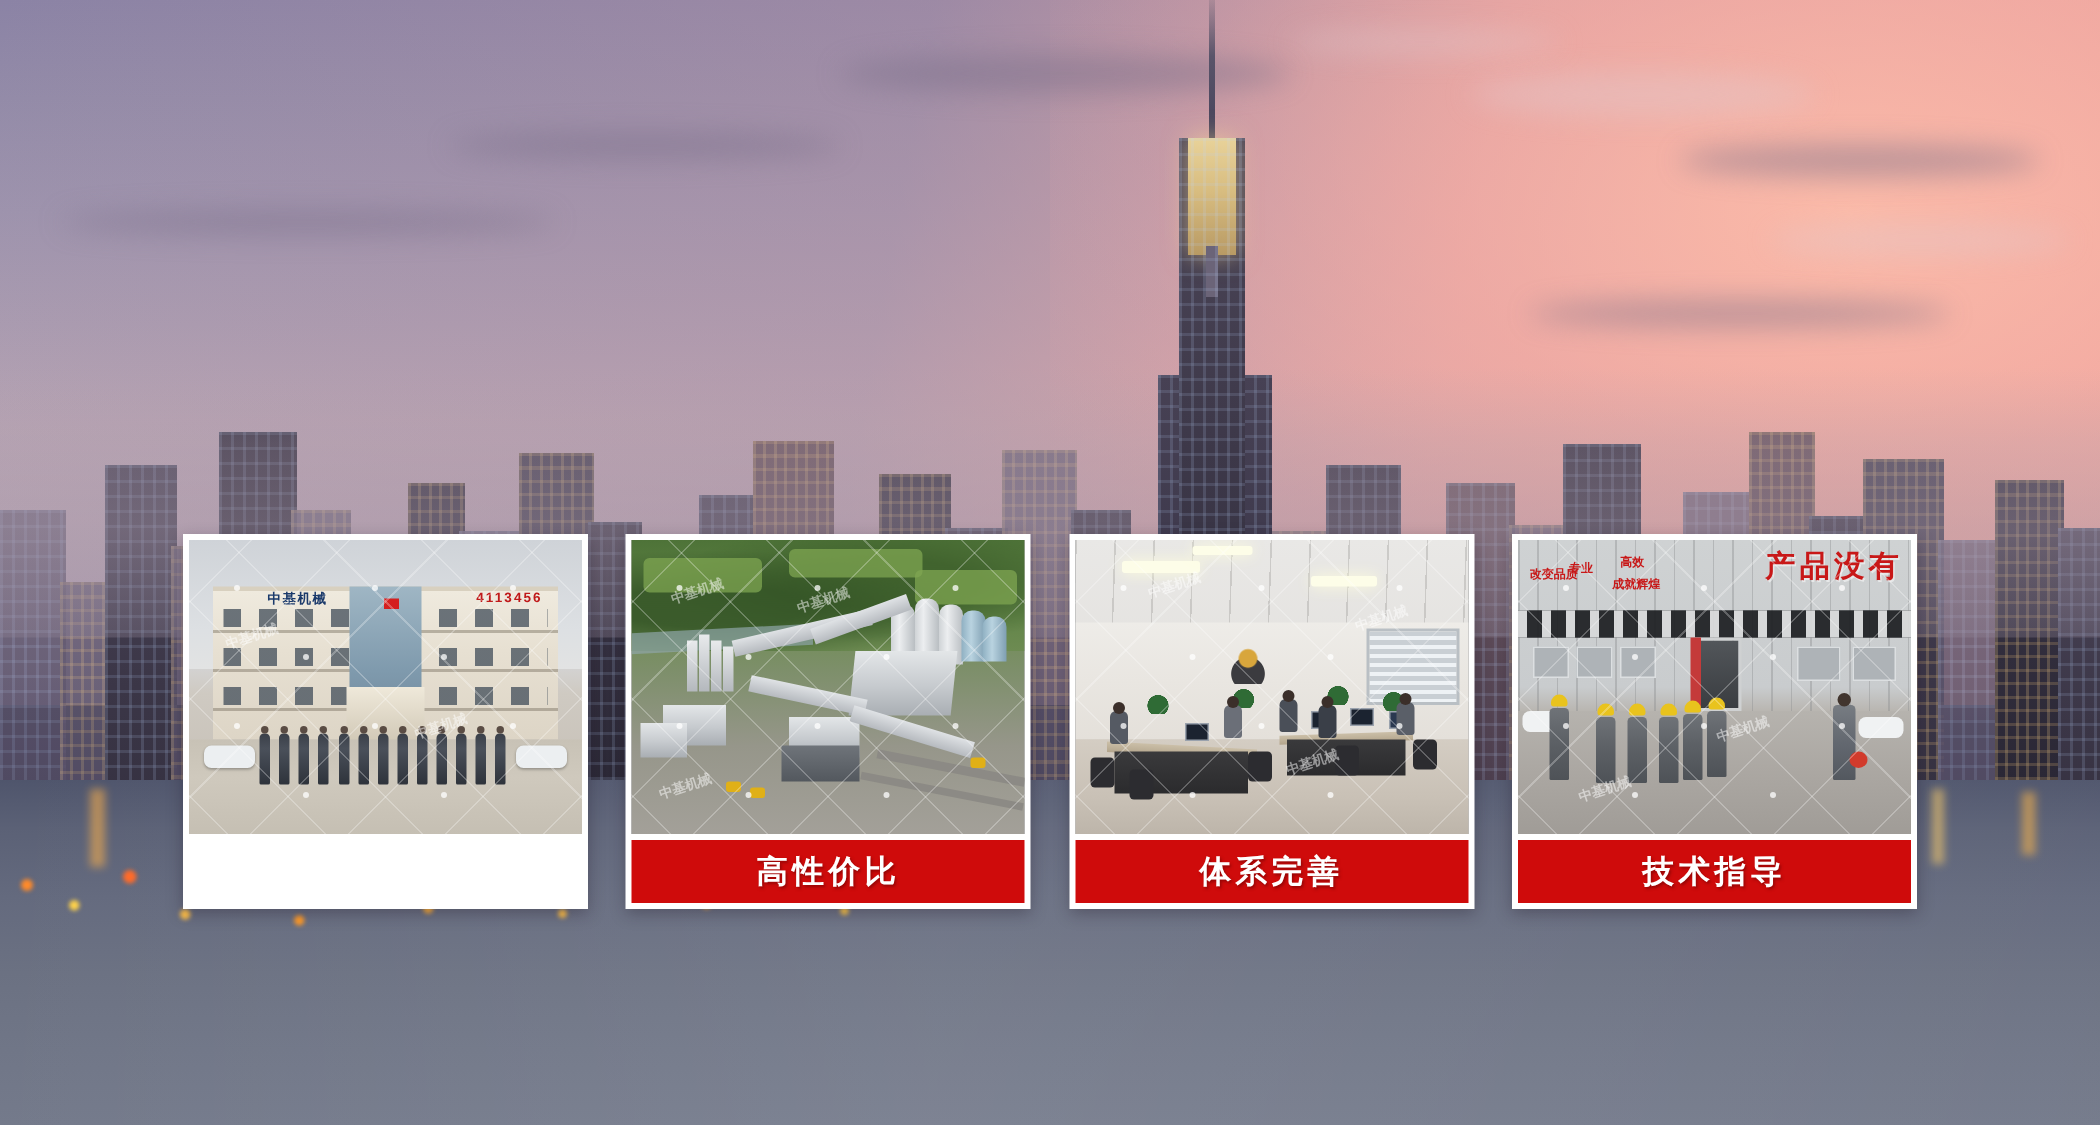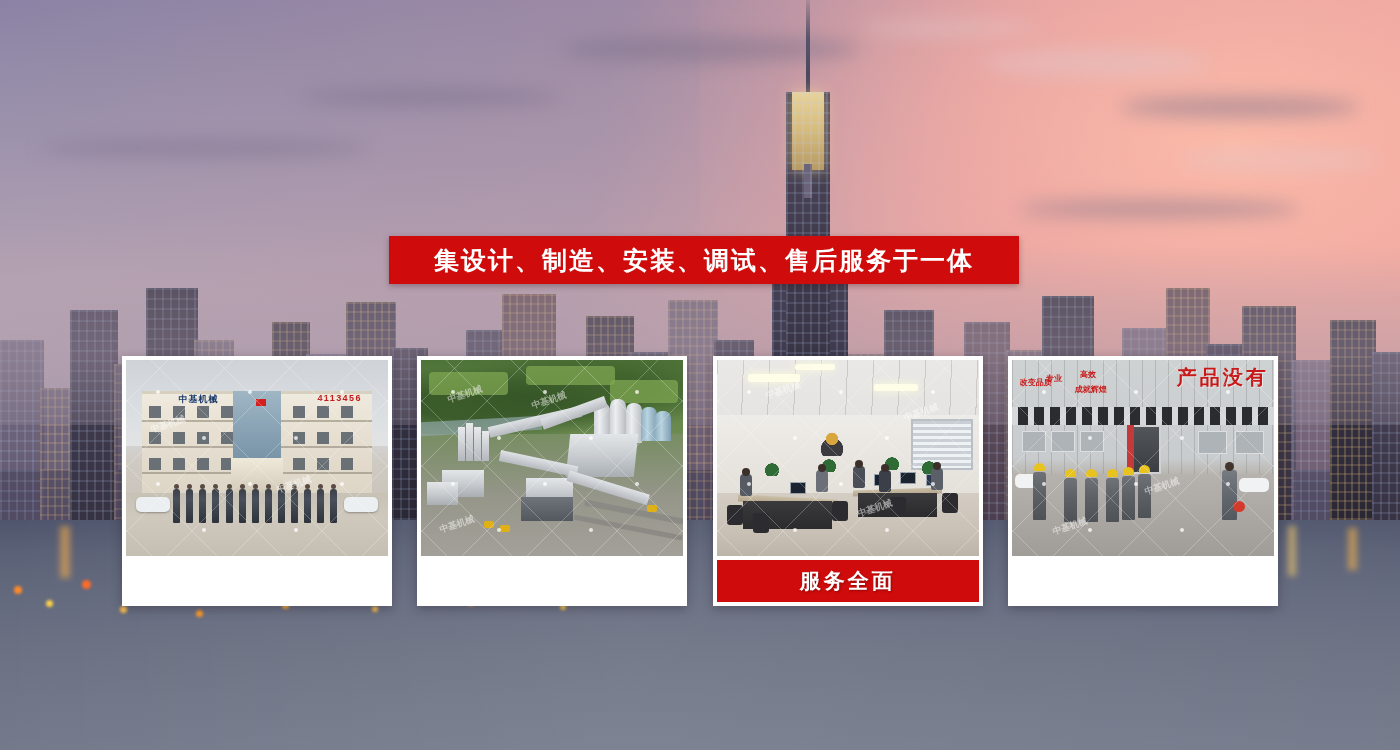--- a/index.html
+++ b/index.html
@@ -465,23 +465,20 @@
     <div class="refl" style="left:140px; top:4px;  width:8px;  height:44px; background:#ffd25a;"></div>
     <div class="refl" style="left:232px; top:8px;  width:9px;  height:40px; background:#ff9b3a;"></div>
     <div class="refl" style="left:330px; top:5px;  width:8px;  height:48px; background:#ffcf5a;"></div>
     <div class="refl" style="left:432px; top:9px;  width:7px;  height:36px; background:#ffc04a;"></div>
     <div class="refl" style="left:1186px; top:4px; width:10px; height:58px; background:#ffae4a;"></div>
     <div class="refl" style="left:1288px; top:6px; width:8px;  height:50px; background:#ffd06a;"></div>
     <div class="refl" style="left:1348px; top:8px; width:9px;  height:42px; background:#ffb84a;"></div>
   </div>
 
 
-  <div class="subbar">
-    <span>集设计、制造、安装、调试、售后服务于一体</span>
-  </div>
 
   <div class="cards">
 
     <div class="card">
       <div class="card-photo">
         <div class="p1">
           <div class="sky1"></div>
           <div class="bld">
             <div class="flr" style="top:26%;"></div>
             <div class="flr" style="top:52%;"></div>
@@ -569,20 +566,23 @@
         <div class="mesh-dot" style="left:168px; top:76px;"></div>
         <div class="mesh-dot" style="left:30px;  top:122px;"></div>
         <div class="mesh-dot" style="left:122px; top:122px;"></div>
         <div class="mesh-dot" style="left:214px; top:122px;"></div>
         <div class="mesh-dot" style="left:76px;  top:168px;"></div>
         <div class="mesh-dot" style="left:168px; top:168px;"></div>
         <div class="wm" style="left:26px;  top:28px;">中基机械</div>
         <div class="wm" style="left:110px; top:34px;">中基机械</div>
         <div class="wm" style="left:18px;  top:158px;">中基机械</div>
       </div>
+      <div class="card-caption">
+        <span>高性价比</span>
+      </div>
     </div>
 
     <div class="card">
       <div class="card-photo">
         <div class="p3">
           <div class="ceil"></div>
           <div class="lamp" style="left:12%; top:7%;  width:52px; height:8px;"></div>
           <div class="lamp" style="left:60%; top:12%; width:44px; height:7px;"></div>
           <div class="lamp" style="left:30%; top:2%;  width:40px; height:6px;"></div>
           <div class="wall"></div>
@@ -626,21 +626,21 @@
         <div class="mesh-dot" style="left:30px;  top:122px;"></div>
         <div class="mesh-dot" style="left:122px; top:122px;"></div>
         <div class="mesh-dot" style="left:214px; top:122px;"></div>
         <div class="mesh-dot" style="left:76px;  top:168px;"></div>
         <div class="mesh-dot" style="left:168px; top:168px;"></div>
         <div class="wm" style="left:48px;  top:24px;">中基机械</div>
         <div class="wm" style="left:186px; top:46px;">中基机械</div>
         <div class="wm" style="left:140px; top:142px;">中基机械</div>
       </div>
       <div class="card-caption">
-        <span>服务全面</span>
+        <span>体系完善</span>
       </div>
     </div>
 
     <div class="card">
       <div class="card-photo">
         <div class="p4">
           <div class="fac"></div>
           <div class="bigsign">产品没有</div>
           <div class="smsign" style="left:3%;  top:9%;">改变品质</div>
           <div class="smsign" style="left:13%; top:7%;">专业</div>
@@ -687,16 +687,19 @@
         <div class="mesh-dot" style="left:76px;  top:76px;"></div>
         <div class="mesh-dot" style="left:168px; top:76px;"></div>
         <div class="mesh-dot" style="left:30px;  top:122px;"></div>
         <div class="mesh-dot" style="left:122px; top:122px;"></div>
         <div class="mesh-dot" style="left:214px; top:122px;"></div>
         <div class="mesh-dot" style="left:76px;  top:168px;"></div>
         <div class="mesh-dot" style="left:168px; top:168px;"></div>
         <div class="wm" style="left:132px; top:120px;">中基机械</div>
         <div class="wm" style="left:40px;  top:160px;">中基机械</div>
       </div>
+      <div class="card-caption">
+        <span>技术指导</span>
+      </div>
     </div>
 
   </div>
 </div>
 
 </body></html>

